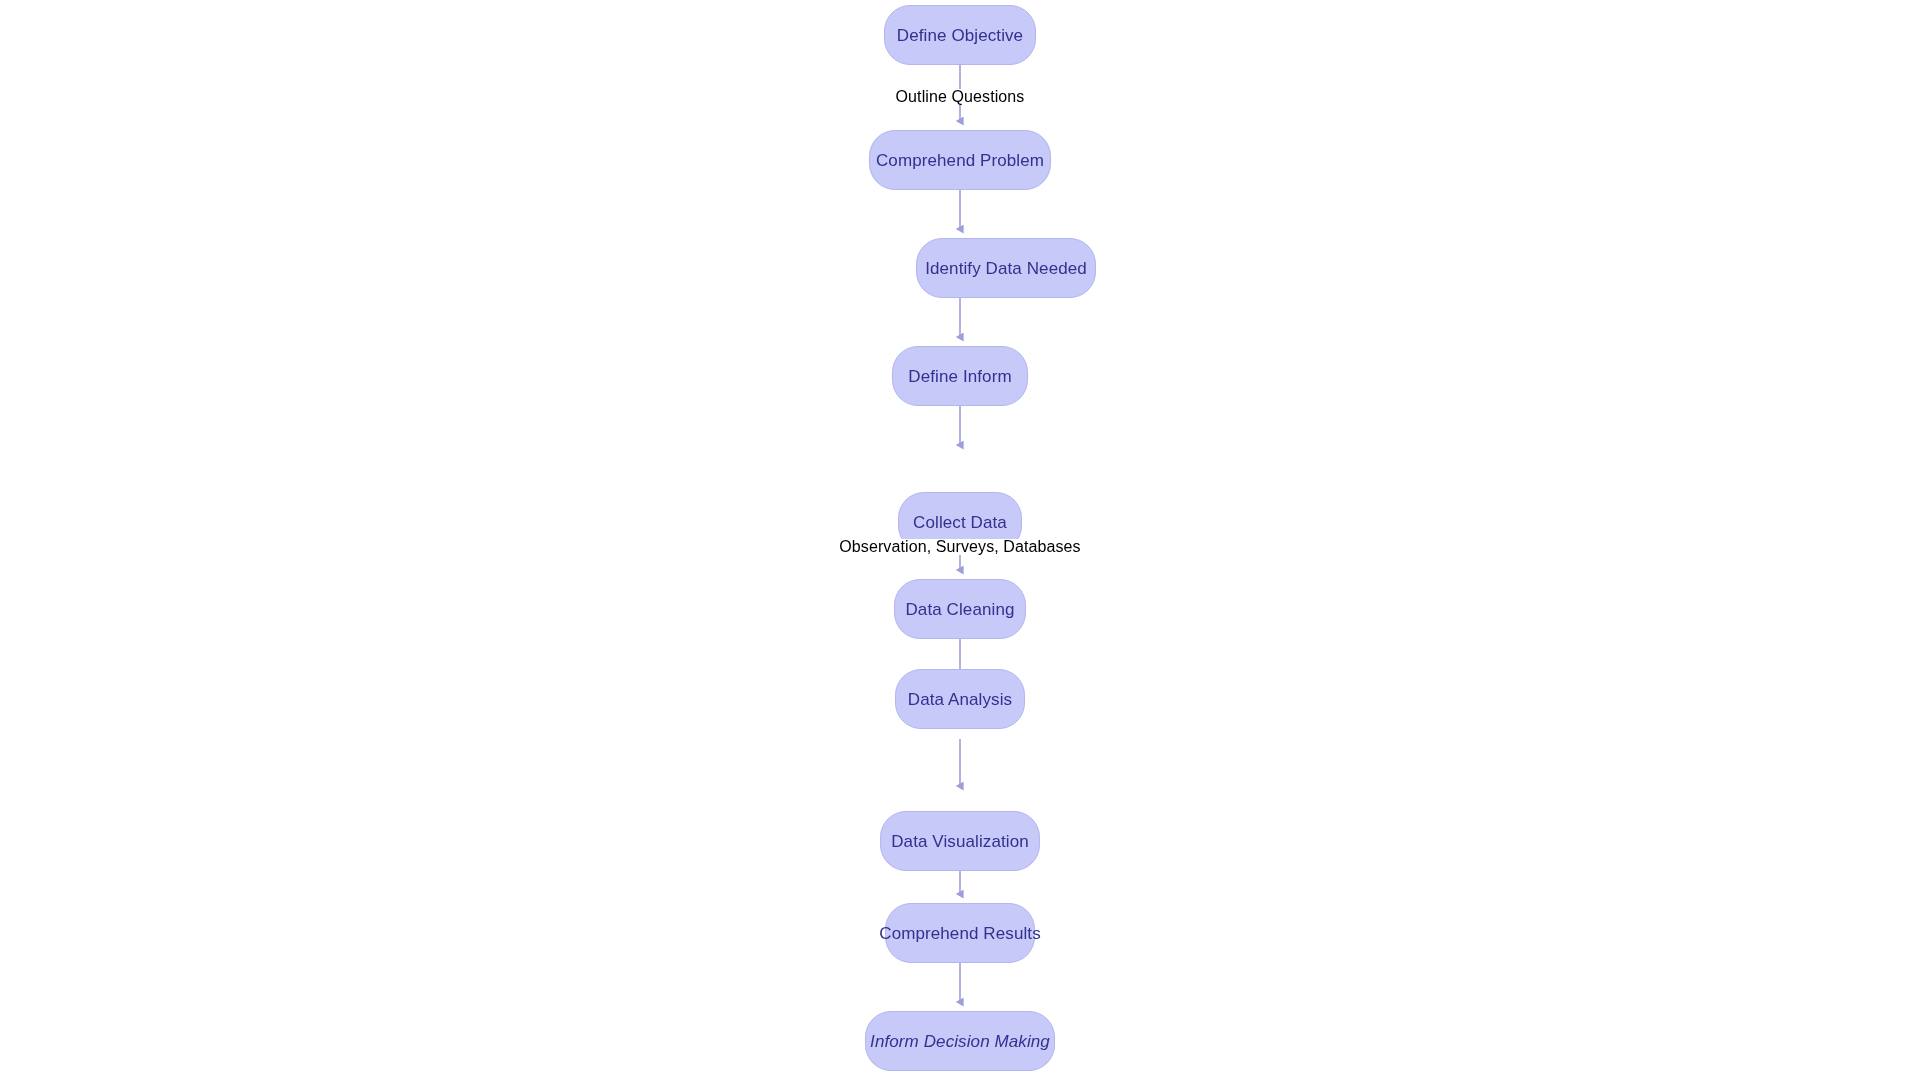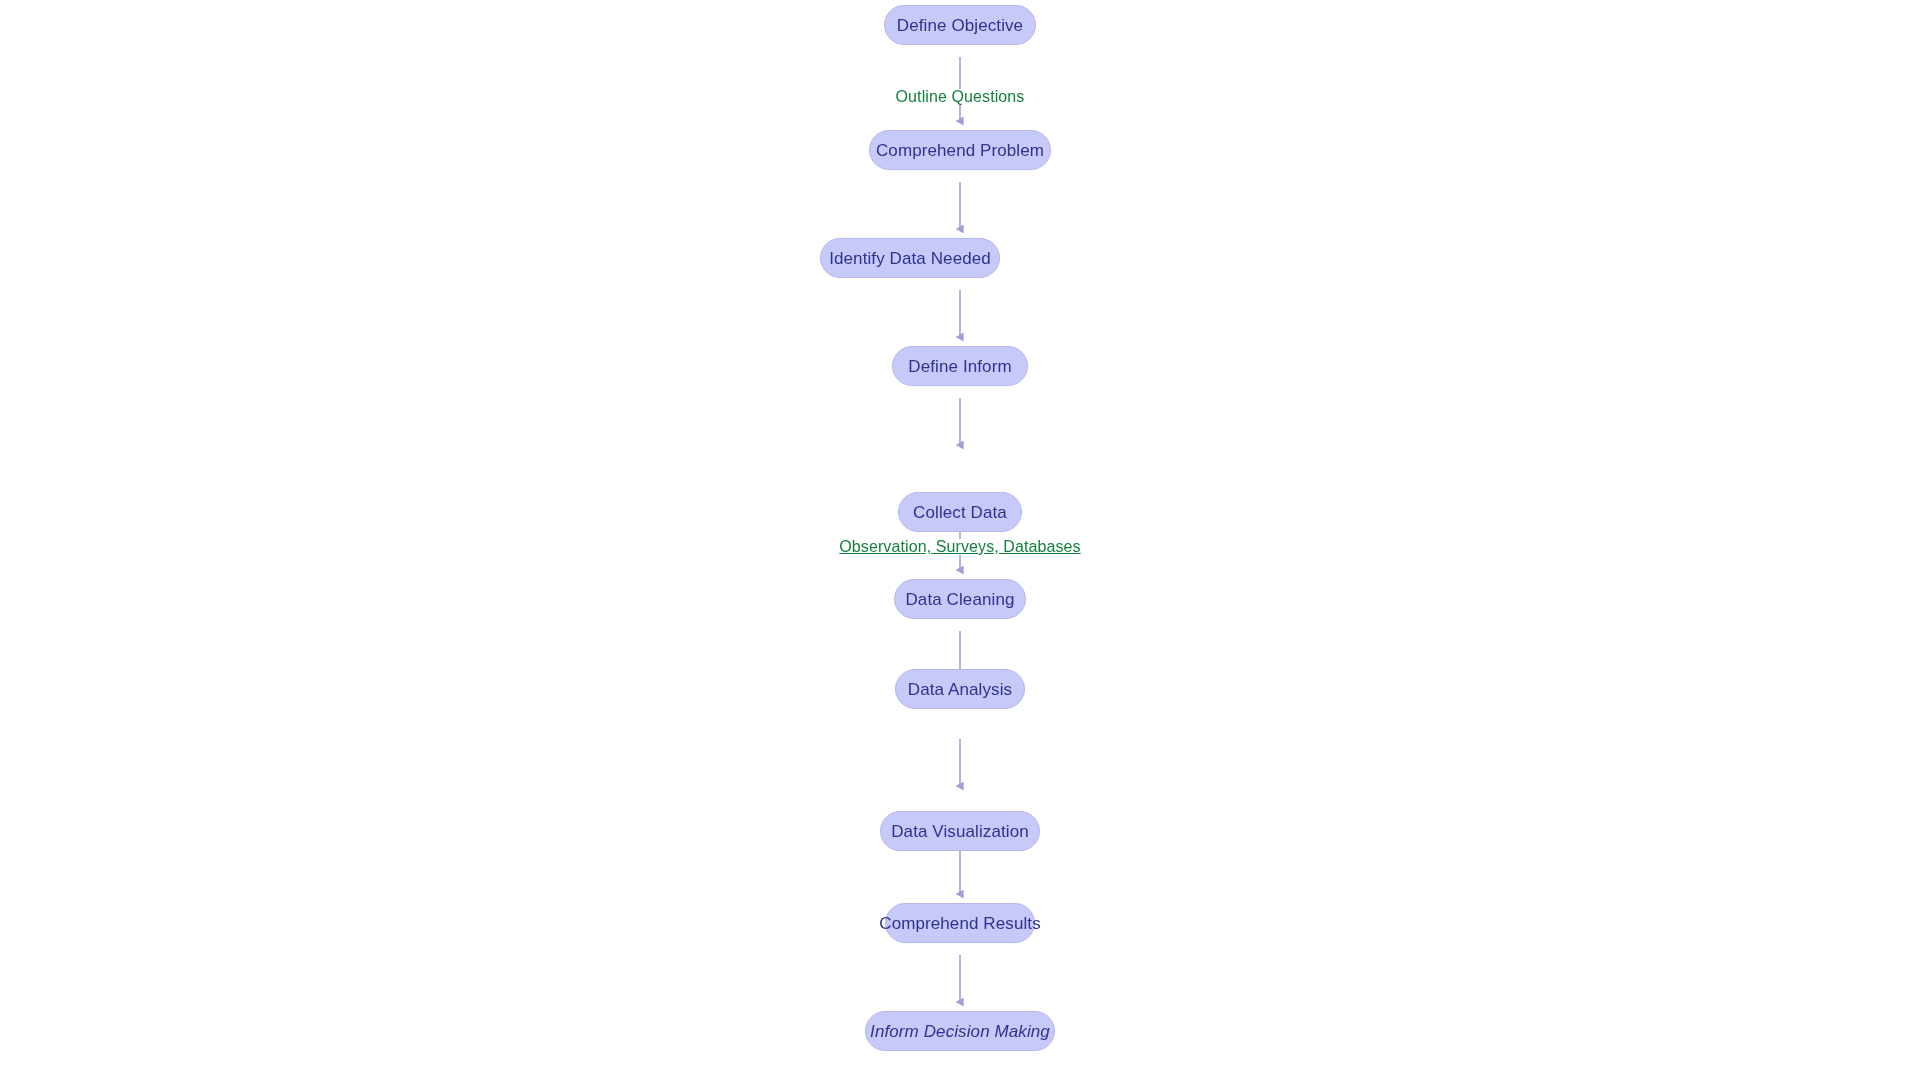--- a/index.html
+++ b/index.html
@@ -35,21 +35,21 @@
     position: absolute;
     left: 0;
     top: 0;
     width: 1920px;
   }
 
   .flow-node {
     position: absolute;
     left: 50%;
     transform: translateX(-50%);
-    height: 40px;
+    height: 60px;
     display: flex;
     align-items: center;
     justify-content: center;
     padding: 0 26px;
     border-radius: 26px;
     background: #c7c9f9;
     border: 1px solid #b4b6ee;
     white-space: nowrap;
   }
 
@@ -62,21 +62,21 @@
     line-height: 1;
   }
 
   .edge-label {
     position: absolute;
     left: 50%;
     transform: translateX(-50%);
     font-family: "Liberation Sans", sans-serif;
     font-size: 16px;
     font-weight: 400;
-    color: #15803d;
+    color: #000000;
     letter-spacing: 0.1px;
     white-space: nowrap;
     background: #ffffff;
     padding: 0 5px;
     line-height: 1;
   }
 </style>
 </head>
 <body>
 
@@ -101,21 +101,21 @@
       </g>
   </svg>
 
   <div class="node-column" id="node-column">
       <div class="flow-node" style="top: 5px; left: 960px; width: 152px;">
         <span class="node-label">Define Objective</span>
       </div>
       <div class="flow-node" style="top: 130px; left: 960px; width: 182px; align-items: center;">
         <span class="node-label">Comprehend Problem</span>
       </div>
-      <div class="flow-node" style="top: 238px; left: 910px; width: 180px; align-items: center;">
+      <div class="flow-node" style="top: 238px; left: 1006px; width: 180px; align-items: center;">
         <span class="node-label">Identify Data Needed</span>
       </div>
       <div class="flow-node" style="top: 346px; left: 960px; width: 136px;">
         <span class="node-label">Define Inform</span>
       </div>
       <div class="flow-node" style="top: 454px; left: 960px; width: 124px; margin-top: 38px;">
         <span class="node-label">Collect Data</span>
       </div>
       <div class="flow-node" style="top: 579px; left: 960px; width: 132px;">
         <span class="node-label">Data Cleaning</span>
@@ -126,16 +126,16 @@
       <div class="flow-node" style="top: 795px; left: 960px; width: 160px; margin-top: 16px;">
         <span class="node-label">Data Visualization</span>
       </div>
       <div class="flow-node" style="top: 903px; left: 960px; width: 150px;">
         <span class="node-label">Comprehend Results</span>
       </div>
       <div class="flow-node" style="top: 1011px; left: 960px; width: 190px; font-style: italic;">
         <span class="node-label">Inform Decision Making</span>
       </div>
       <div class="edge-label" style="top: 89px; left: 960px;">Outline Questions</div>
-      <div class="edge-label" style="top: 539px; left: 960px; text-decoration: underline;">Observation, Surveys, Databases</div>
+      <div class="edge-label" style="top: 539px; left: 960px;">Observation, Surveys, Databases</div>
     </div>
 
 </div>
 
 </body></html>

